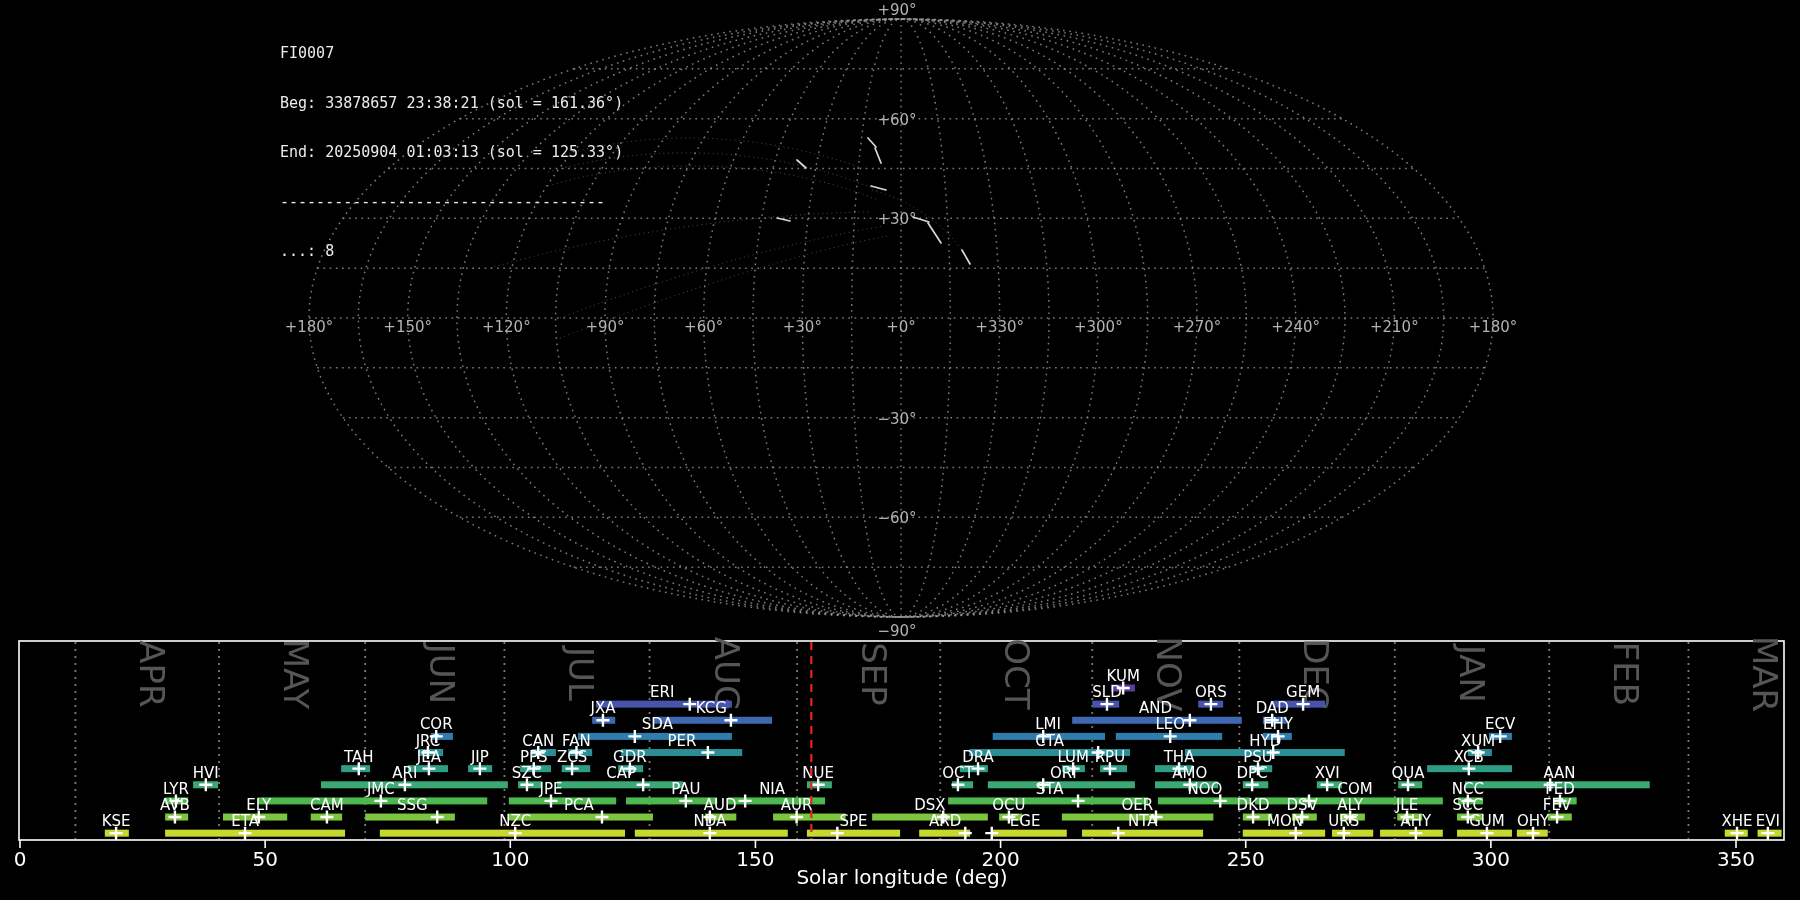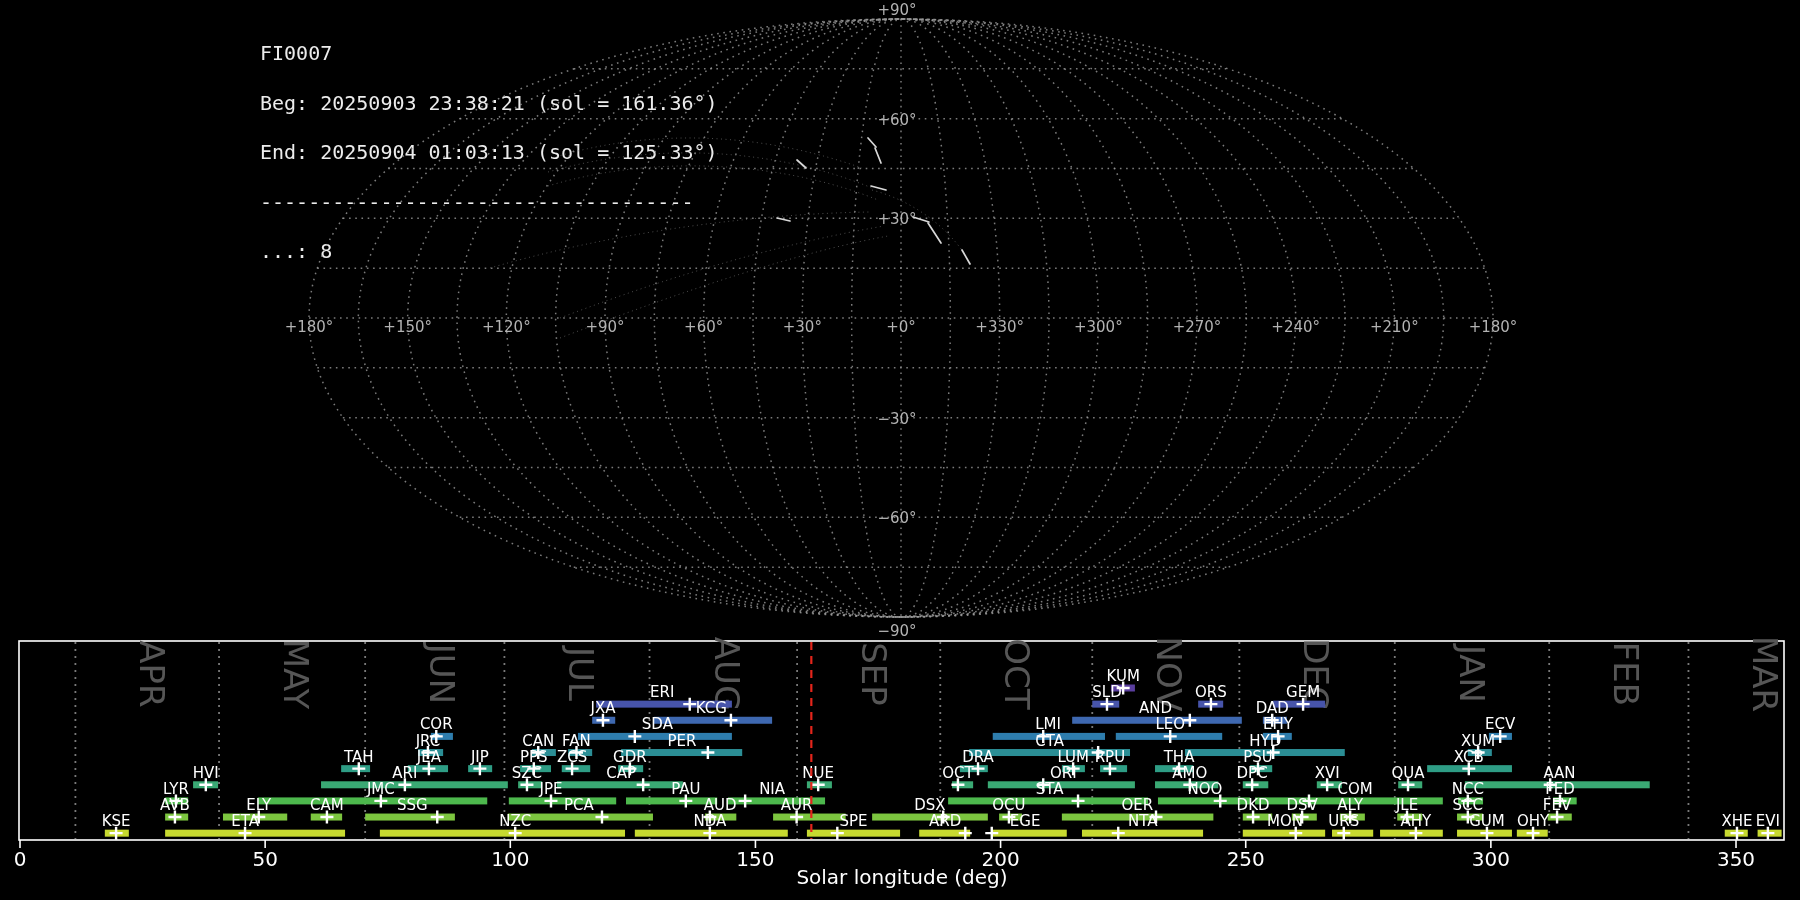--- a/index.html
+++ b/index.html
@@ -1,29 +1,29 @@
 <!DOCTYPE html>
 <html><head>
 <meta charset="utf-8">
 <style>
   html,body{margin:0;padding:0;background:#000;}
   #stage{position:relative;width:1800px;height:900px;background:#000;overflow:hidden;
          font-family:"DejaVu Sans",sans-serif;}
-  #hdr{position:absolute;left:260px;top:12px;color:#ececec;
-       font-family:"DejaVu Sans Mono",monospace;font-size:20px;line-height:16.5px;white-space:pre;}
+  #hdr{position:absolute;left:280px;top:12px;color:#ececec;
+       font-family:"DejaVu Sans Mono",monospace;font-size:15px;line-height:16.5px;white-space:pre;}
   svg{position:absolute;left:0;top:0;}
   text{font-family:"DejaVu Sans",sans-serif;}
 </style>
 </head>
 <body>
 
 <div id="stage">
   <div id="hdr">
     <div>FI0007</div>
-    <div>Beg: 20250903 23:38:21 (sol = 161.36°)</div>
+    <div>Beg: 33878657 23:38:21 (sol = 161.36°)</div>
     <div>End: 20250904 01:03:13 (sol = 125.33°)</div>
     <div>------------------------------------</div>
     <div>...: 8</div>
   </div>
 
   <svg id="scene" width="1800" height="900" viewBox="0 0 1800 900">
     <g id="sky-grid">
         <ellipse fill="none" stroke="#9a9a9a" stroke-width="1.5" stroke-dasharray="1.6 4.6" opacity="0.8" cx="901" cy="318" rx="592" ry="299"></ellipse>
         <ellipse fill="none" stroke="#9a9a9a" stroke-width="1.5" stroke-dasharray="1.6 4.6" opacity="0.8" cx="901" cy="318" rx="49.333333333333336" ry="299"></ellipse>
         <ellipse fill="none" stroke="#9a9a9a" stroke-width="1.5" stroke-dasharray="1.6 4.6" opacity="0.8" cx="901" cy="318" rx="98.66666666666667" ry="299"></ellipse>

